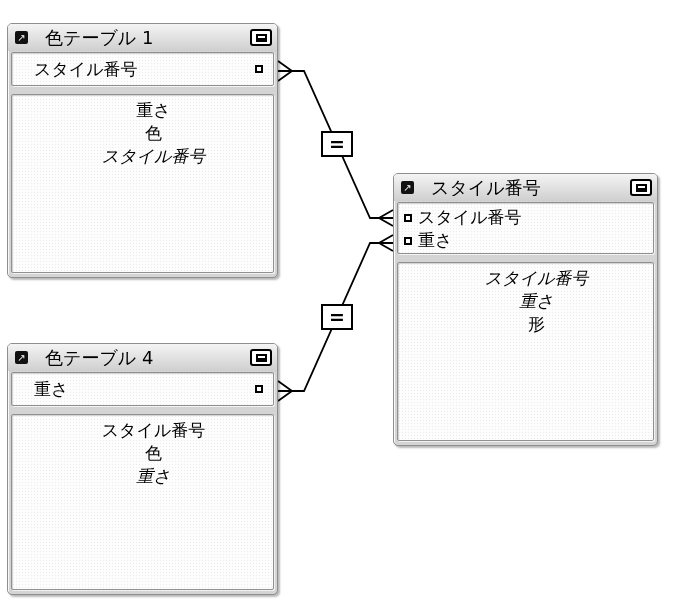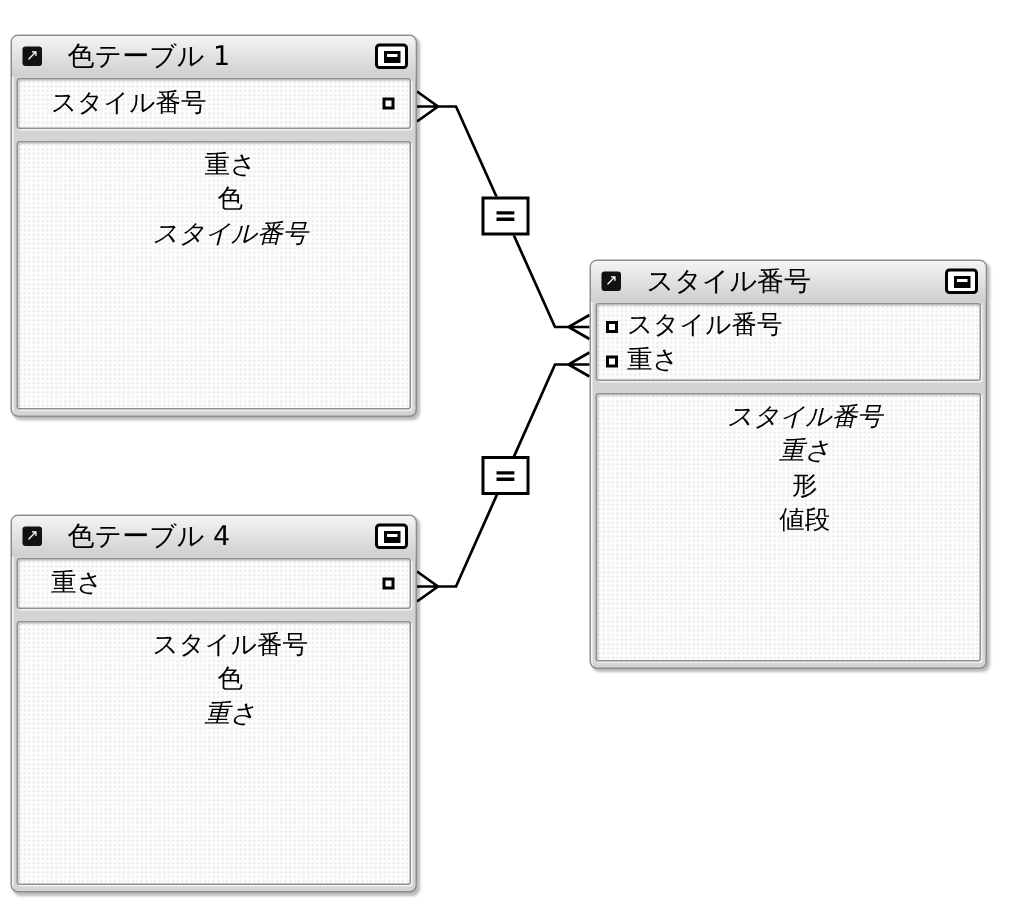--- a/index.html
+++ b/index.html
@@ -167,20 +167,19 @@
       </div>
       <div class="row keyrow3">
         <span class="sq"></span>
         <span class="fname">重さ</span>
       </div>
     </div>
     <div class="panel bodypanel">
       <div class="row frow"><span class="fname italic">スタイル番号</span></div>
       <div class="row frow"><span class="fname italic">重さ</span></div>
       <div class="row frow"><span class="fname">形</span></div>
-      <div class="row frow"><span class="fname">値段</span></div>
     </div>
   </div>
 
   <div class="opbox op1">=</div>
   <div class="opbox op2">=</div>
 
 </div>
 
 </body></html>

